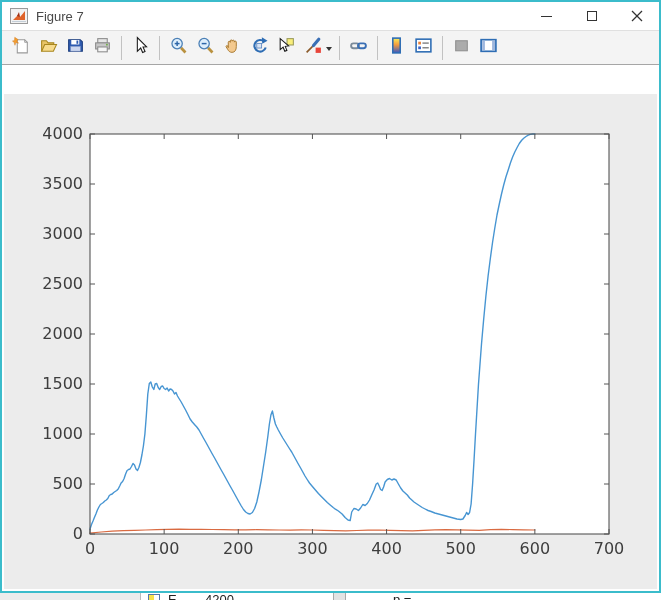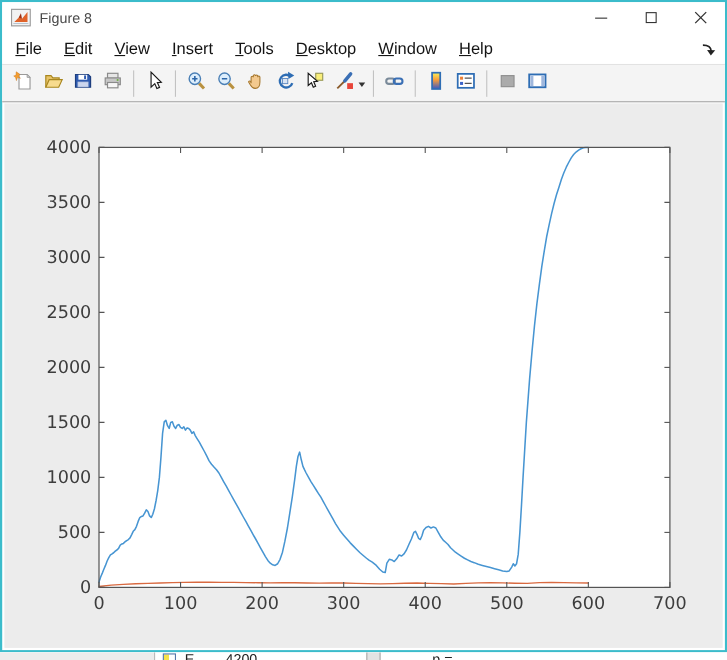--- a/index.html
+++ b/index.html
@@ -62,52 +62,37 @@
 <div class="figure-window">
 
   <div class="titlebar">
     <span class="app-icon">
       <svg width="14" height="11" viewBox="0 0 14 11">
         <polygon points="1,9 6,4 8,6 13,0 13,9" fill="#e0632a"></polygon>
         <polygon points="5,5 7,1 8,6" fill="#9e2f12"></polygon>
         <polygon points="0,10 14,10 14,10.8 0,10.8" fill="#b8c4d0"></polygon>
       </svg>
     </span>
-    <span class="win-title">Figure 8</span>
+    <span class="win-title">Figure 7</span>
     <div class="win-controls">
       <div class="win-btn">
           <div class="glyph-min"></div>
         </div>
       <div class="win-btn">
           <div class="glyph-max"></div>
         </div>
       <div class="win-btn">
         <svg width="12" height="12" viewBox="0 0 12 12">
           <line x1="1" y1="1" x2="11" y2="11" stroke="#333" stroke-width="1.2"></line>
           <line x1="11" y1="1" x2="1" y2="11" stroke="#333" stroke-width="1.2"></line>
         </svg>
       </div>
     </div>
   </div>
 
-  <div class="menubar" id="menubar">
-
-    <span class="menu-item">File</span>
-      <span class="menu-item">Edit</span>
-      <span class="menu-item">View</span>
-      <span class="menu-item">Insert</span>
-      <span class="menu-item">Tools</span>
-      <span class="menu-item">Desktop</span>
-      <span class="menu-item">Window</span>
-      <span class="menu-item">Help</span>
-      <svg class="dock-arrow" viewBox="0 0 14 14">
-      <path d="M2 4 C7 4 9.4 6 9.6 9.6" fill="none" stroke="#222" stroke-width="1.5"></path>
-      <polygon points="5.8,8.4 13.2,8.6 9.2,13.4" fill="#222"></polygon>
-    </svg>
-  </div>
 
   <div class="toolbar" id="toolbar">
 
   <div class="tbtn">
         <span><svg viewBox="0 0 18 18">
             <polygon points="5,3.5 12,3.5 14.5,6 14.5,16 5,16" fill="#fff" stroke="#9a9a9a"></polygon>
             <polygon points="12,3.5 12,6 14.5,6" fill="#dcdcdc" stroke="#9a9a9a" stroke-width="0.8"></polygon>
             <polygon points="2.6,1.2 5.8,3.4 4.6,4.8 6.2,6.8 3.6,6.2 2.8,8.8 2,6 0.4,4.8 2.4,4.2" fill="#f59d2c" stroke="#c9731b" stroke-width="0.4"></polygon>
           </svg></span>
       </div>

